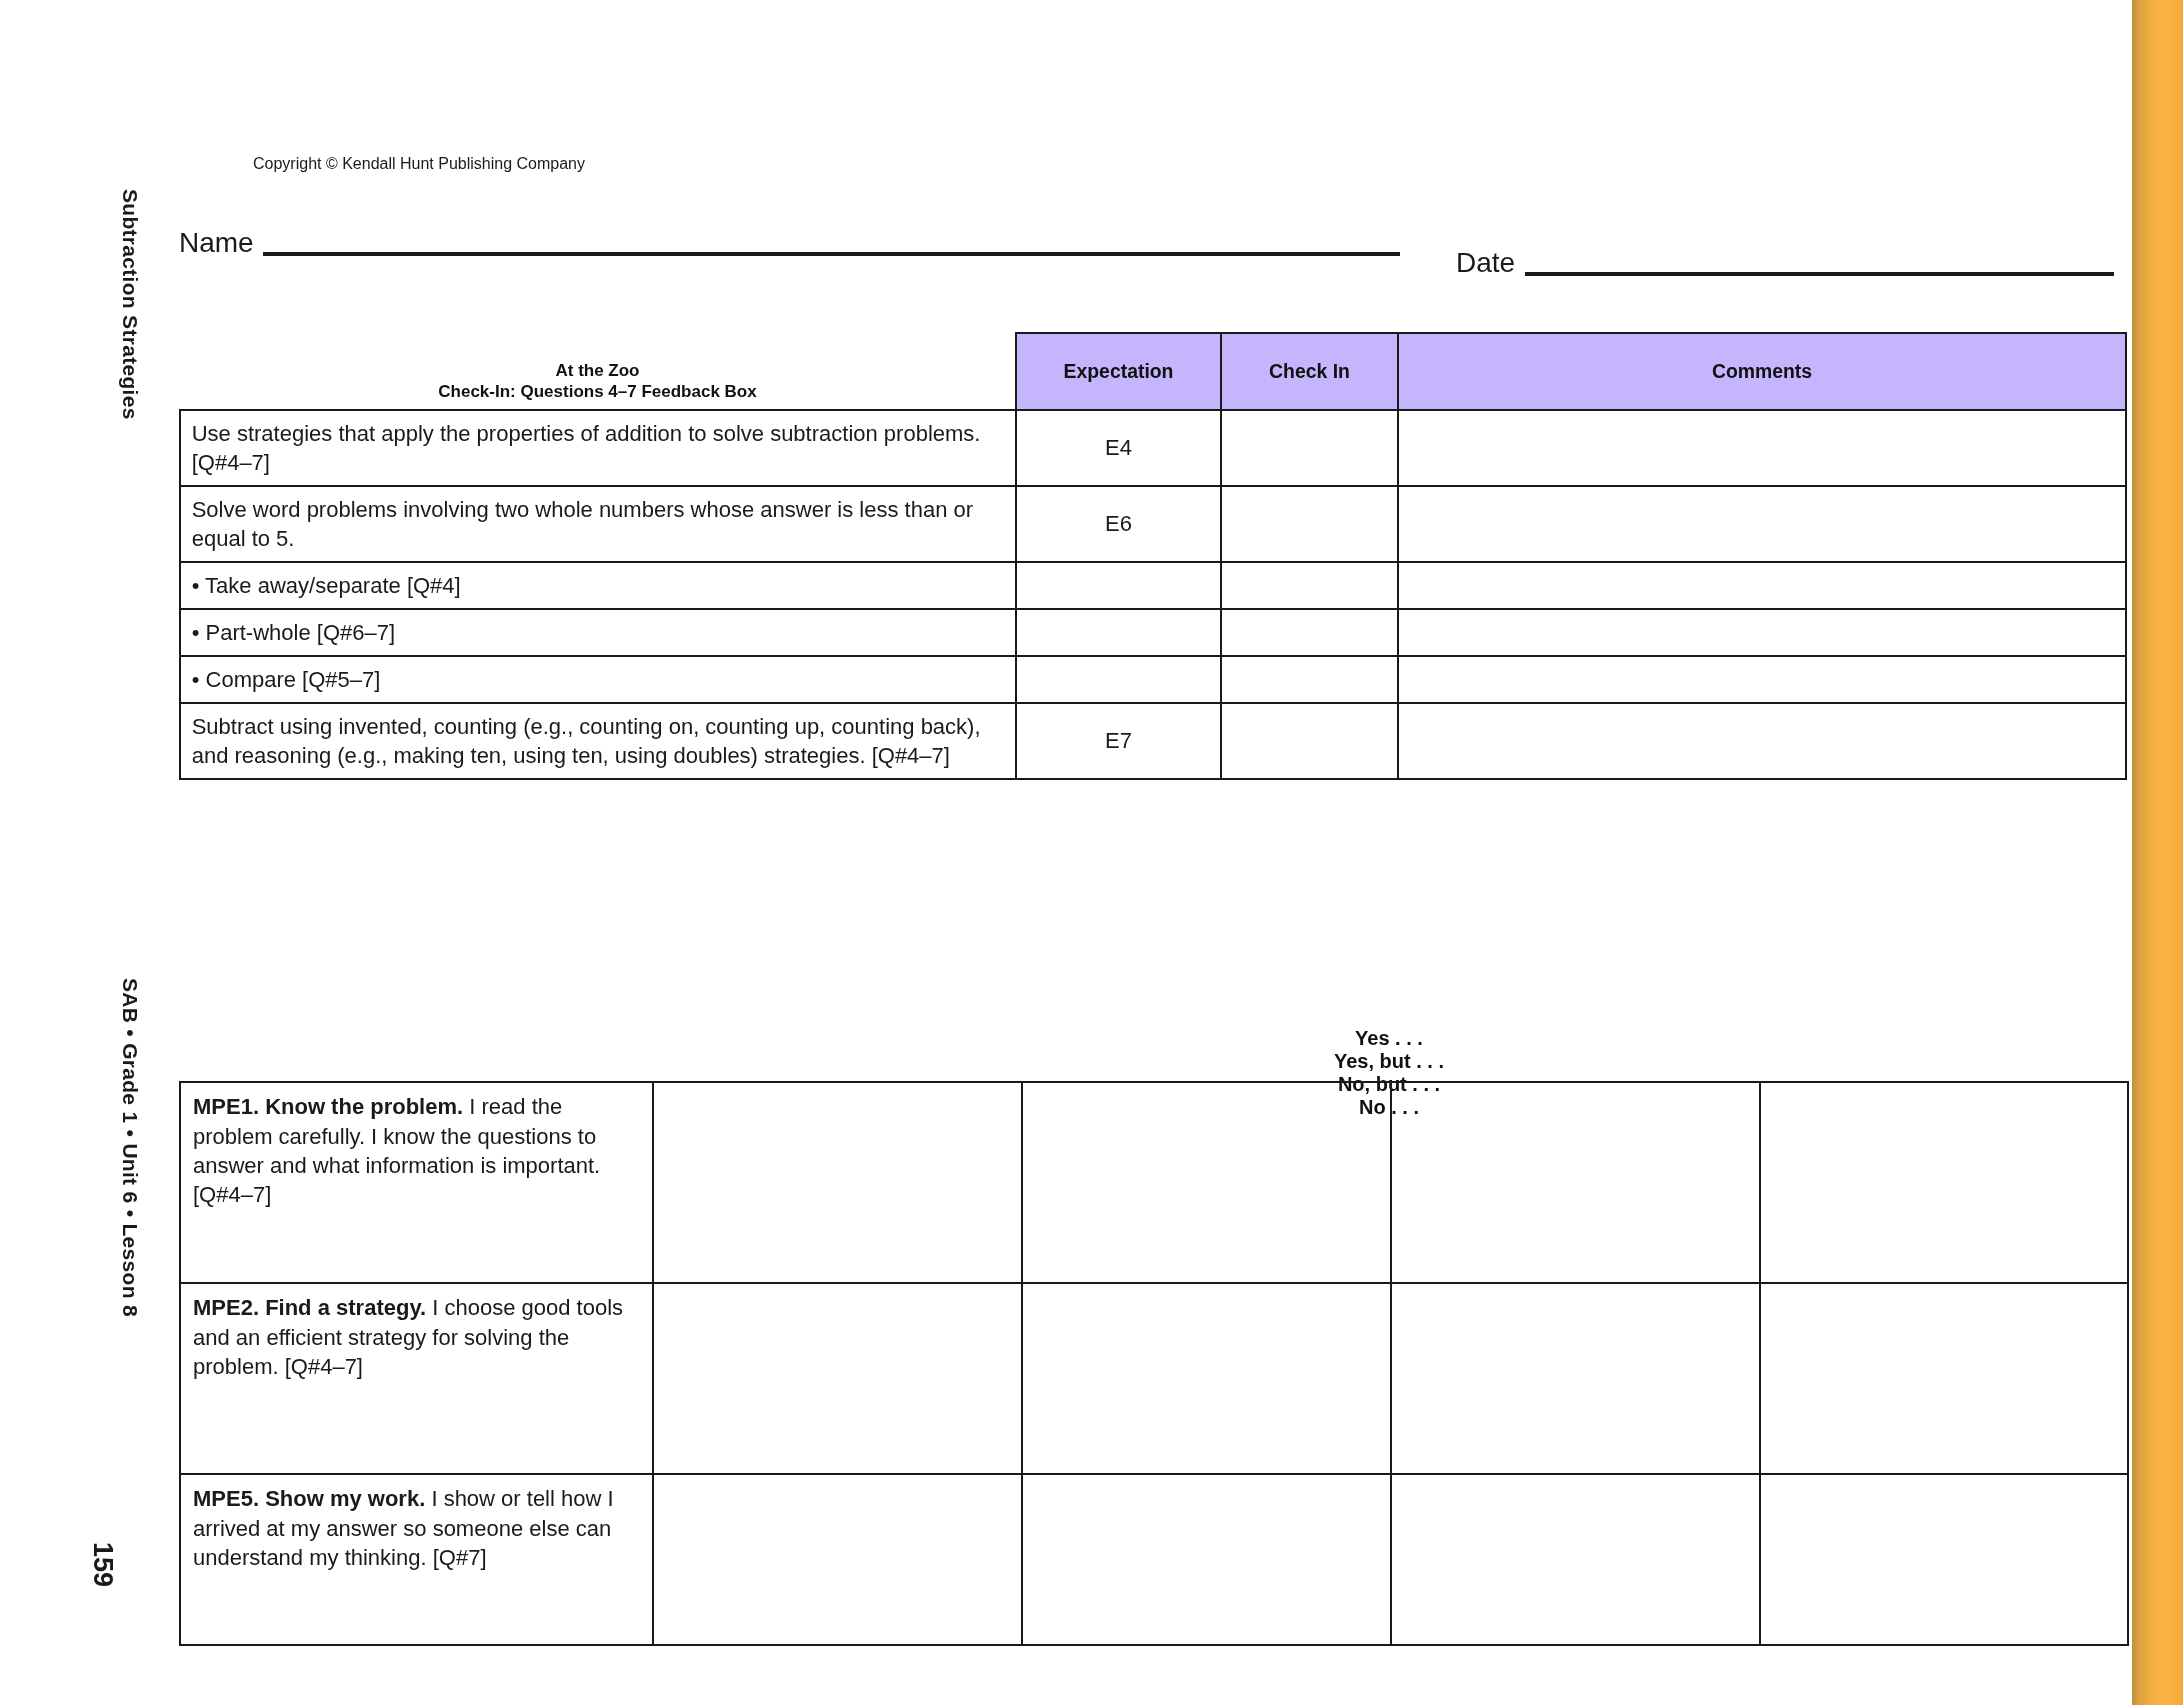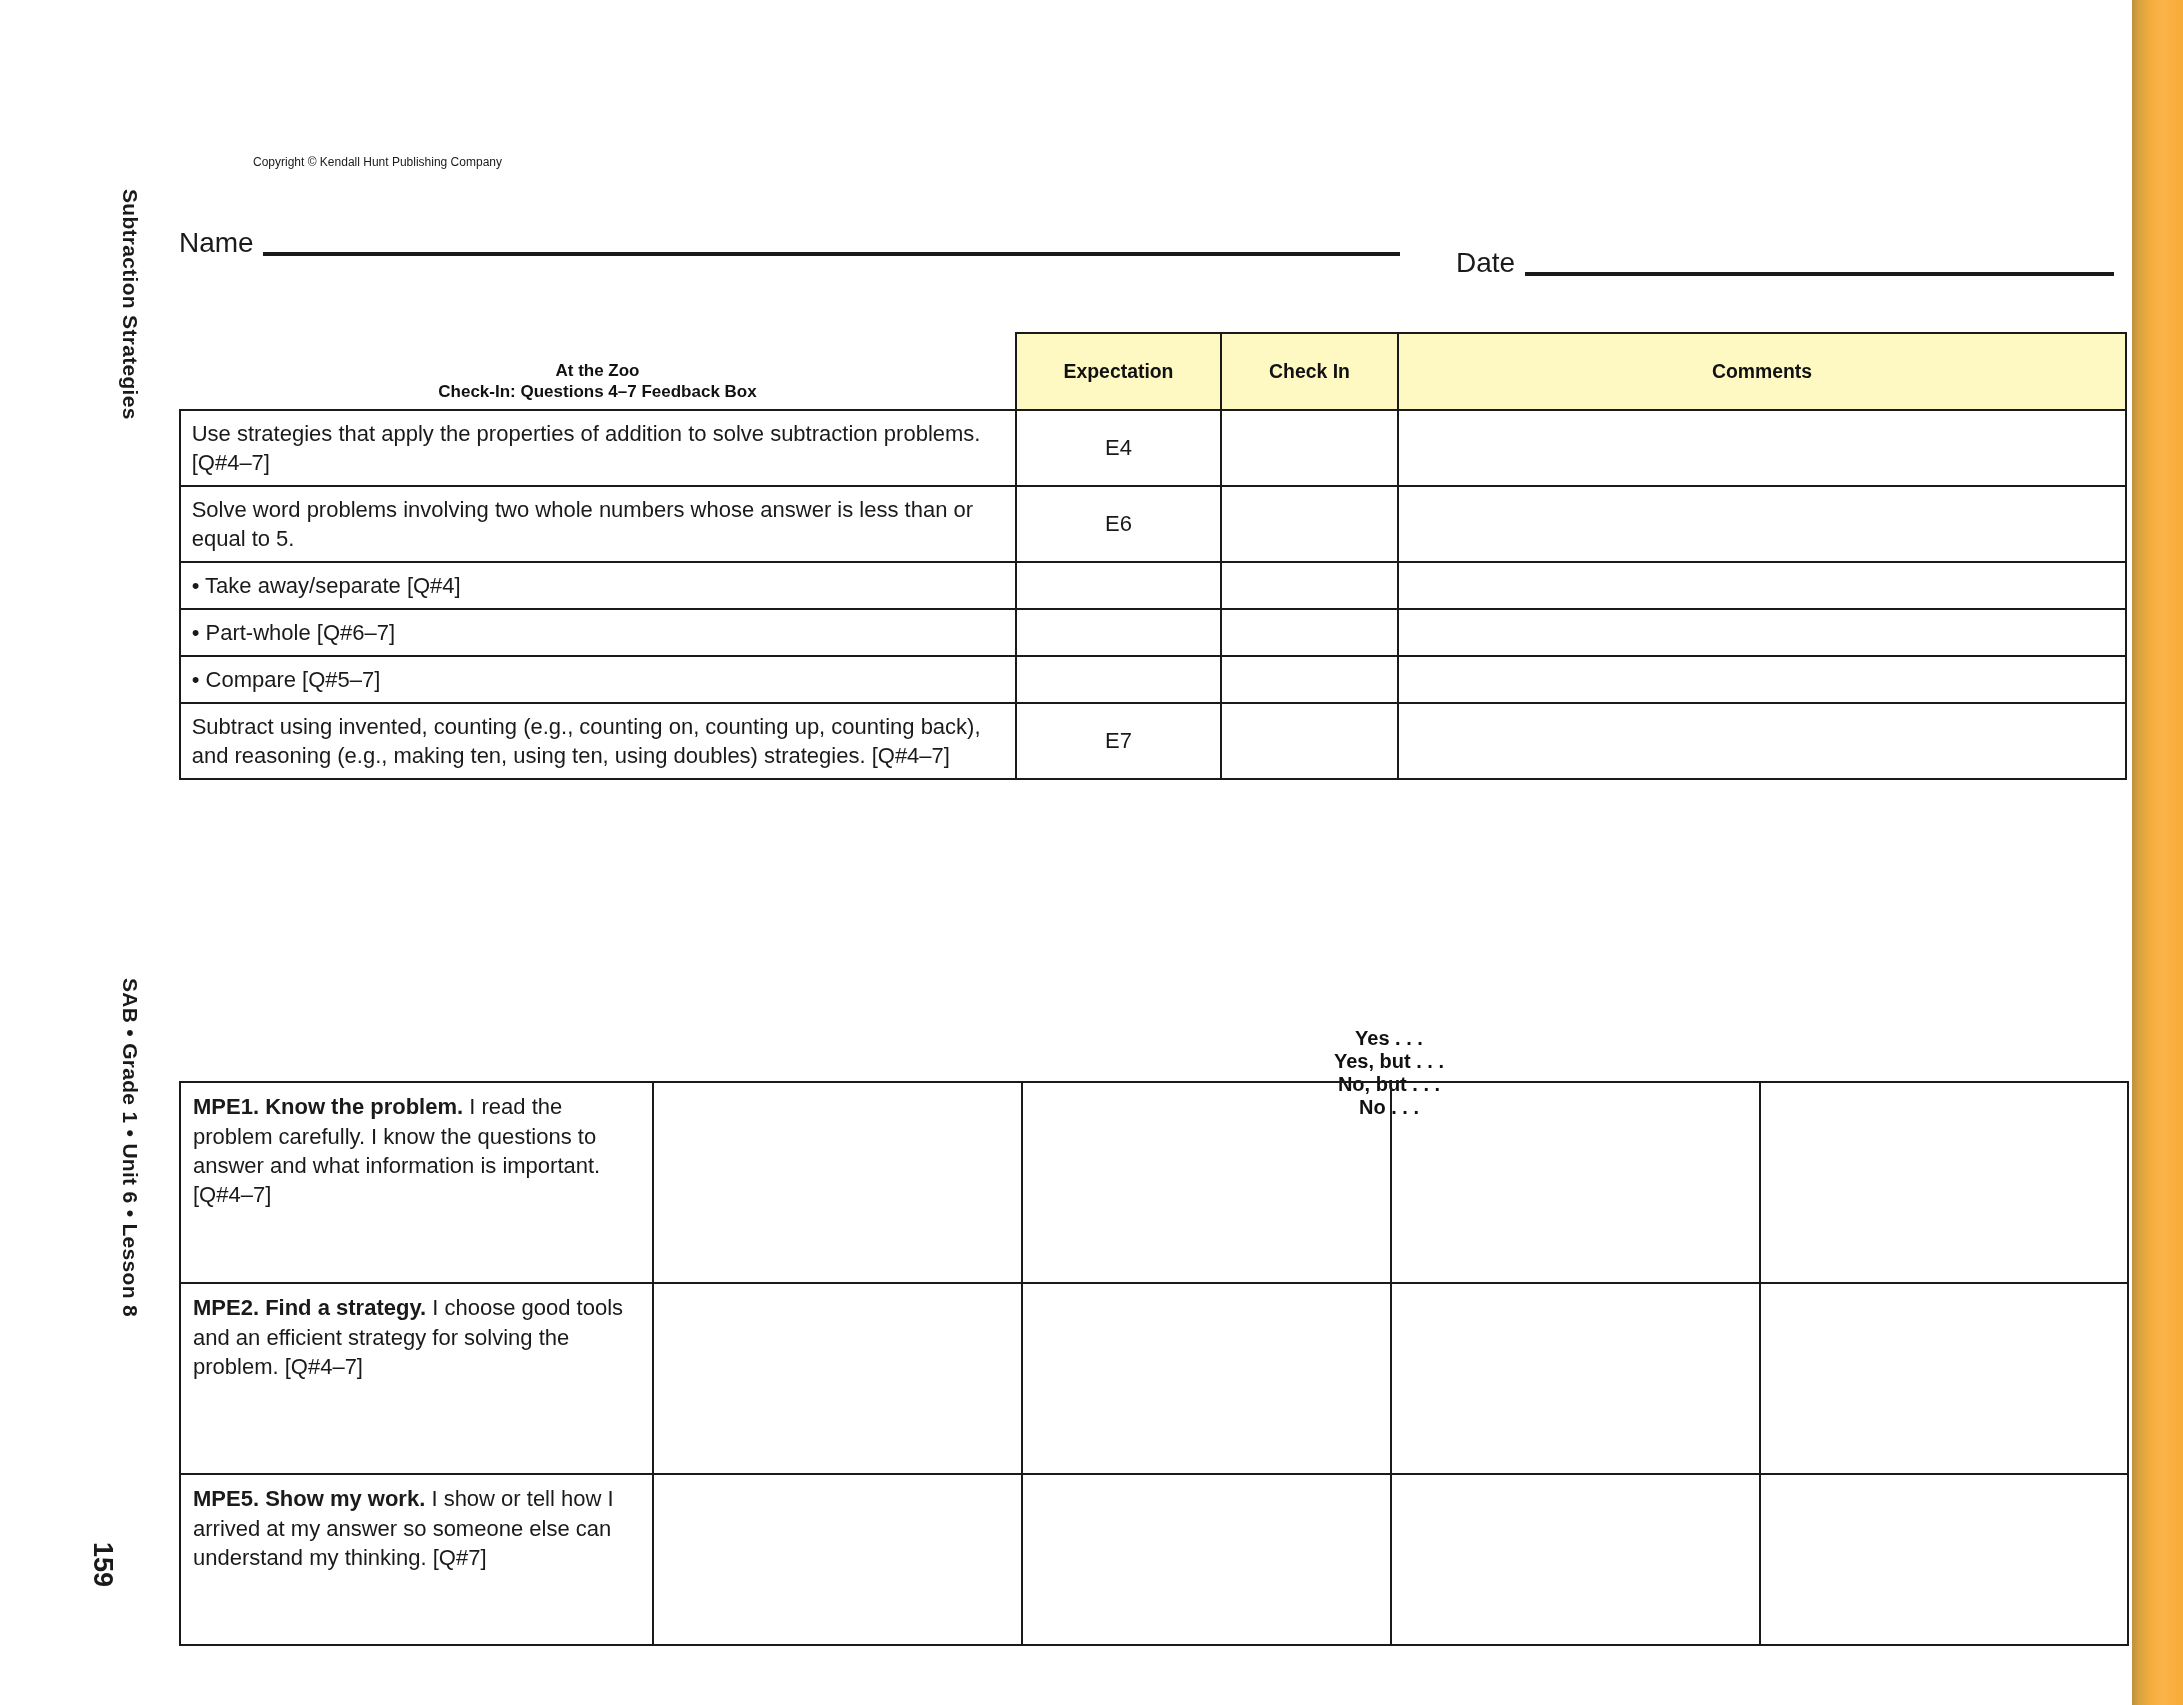--- a/index.html
+++ b/index.html
@@ -54,21 +54,21 @@
     font-size: 27px;
     font-weight: bold;
     color: #1a1a1a;
   }
 
   
   #copyright {
     position: absolute;
     left: 253px;
     top: 155px;
-    font-size: 12px;
+    font-size: 16px;
     color: #1a1a1a;
   }
 
   
   .field-row {
     position: absolute;
     display: flex;
     align-items: flex-end;
   }
   #name-field { left: 179px; top: 229px; }
@@ -107,21 +107,21 @@
     text-align: center;
     font-size: 17px;
     font-weight: bold;
     line-height: 1.25;
     padding-bottom: 6.7px !important;
     vertical-align: bottom !important;
     color: #111;
   }
   .title-cell .line2 { display: block; }
   .hdr {
-    background: #fef9c3;
+    background: #c4b5fd;
     text-align: center;
     font-size: 19.4px;
     font-weight: bold;
     color: #111;
     height: 75px;
   }
   .goal-cell {
     font-size: 22px;
     line-height: 1.32;
     padding: 8px 9.4px 8px 10.7px !important;

